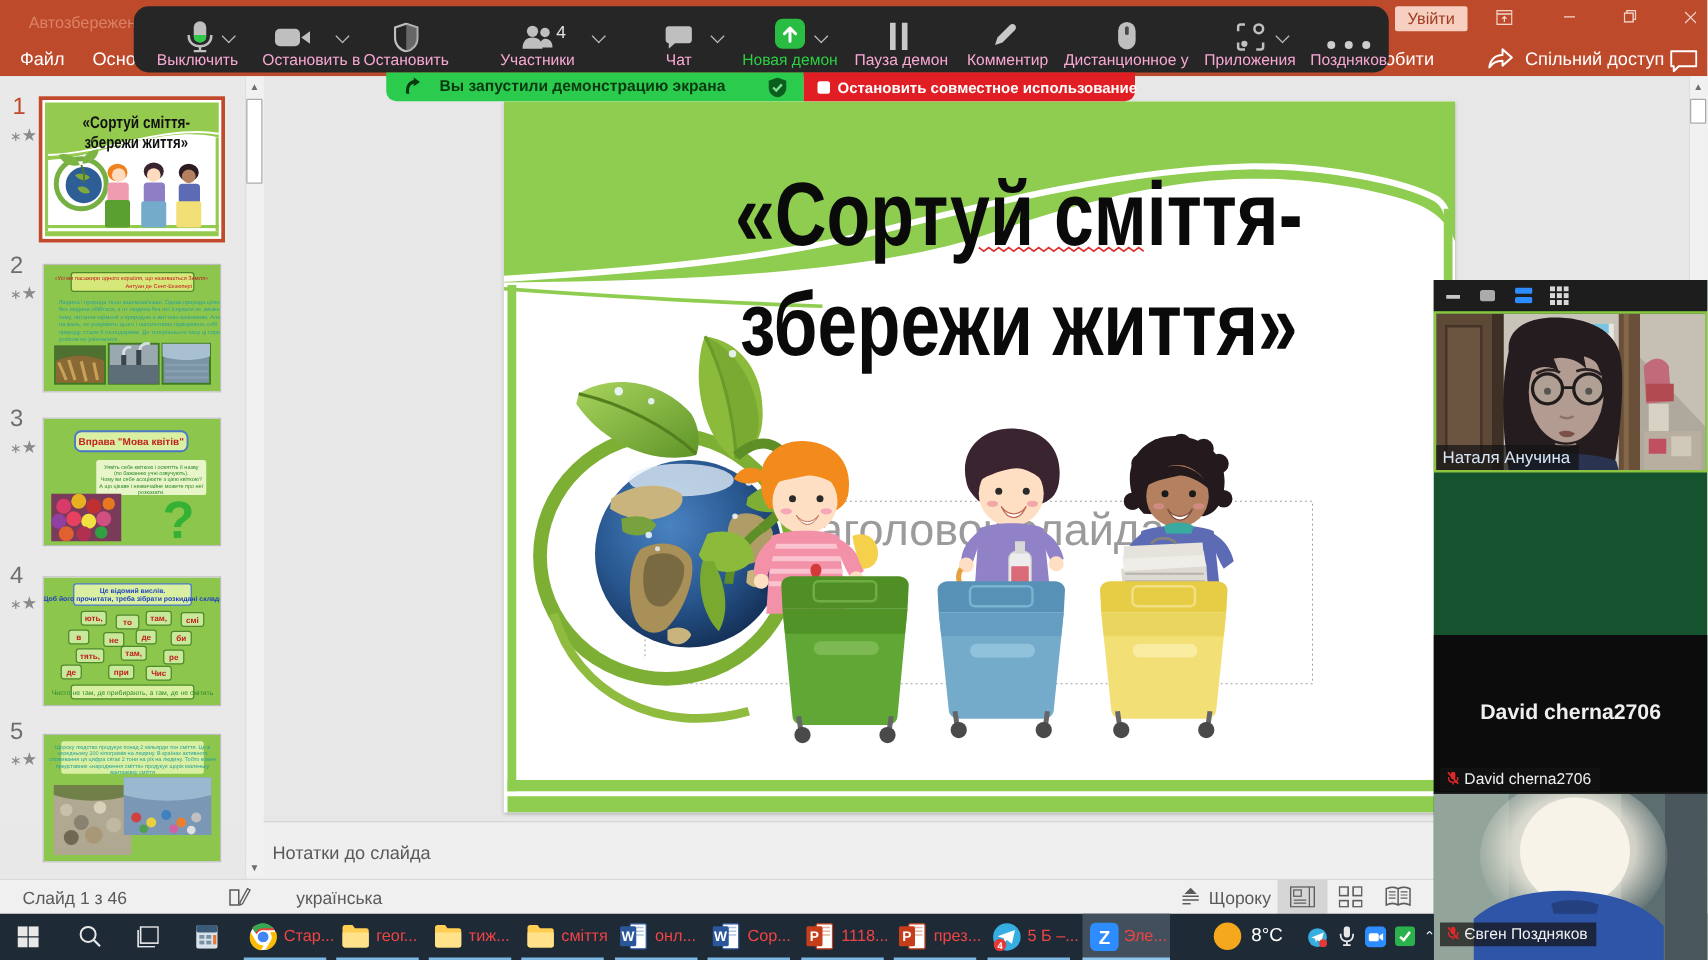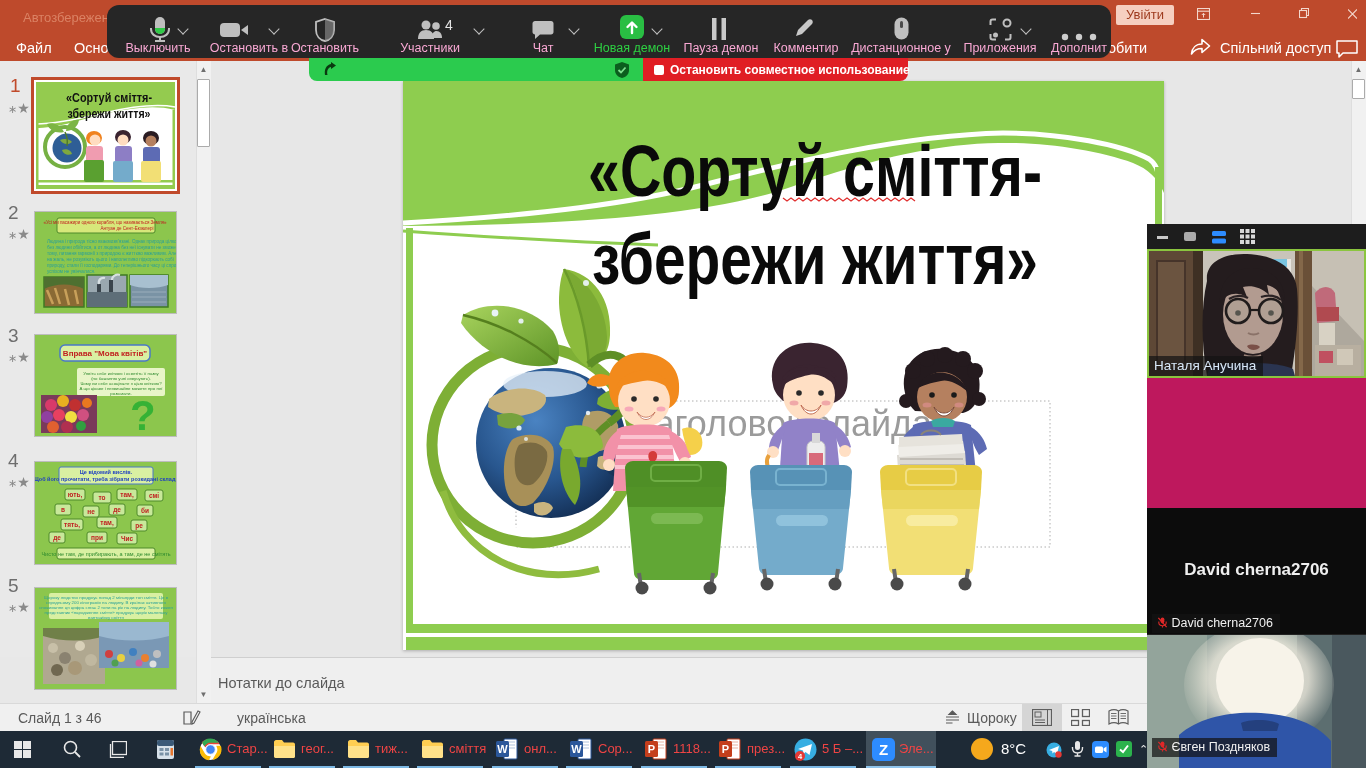--- a/index.html
+++ b/index.html
@@ -32,21 +32,21 @@
   .tkul { top:34.5px; height:2.5px; background:#7CB8E4; }
   
   #ztoolbar { left:107px; top:5px; width:1004px; height:53px; background:#262626; border-radius:12px; }
   .zlabel { top:36px; color:#f9a8d4; font-size:12.5px; text-align:center; }
   .zgreen { color:#2DD042 !important; }
   .zchev::before { content:""; display:block; width:7px; height:7px; border-right:1.8px solid #BFBFBF; border-bottom:1.8px solid #BFBFBF; transform:rotate(45deg); }
   
   #greenbar { left:309px; top:58px; width:334px; height:23px; background:#2BCB4E; border-radius:0 0 0 8px; color:#0A3A10; font-weight:bold; font-size:12.5px; }
   #redbar { left:643px; top:58px; width:265px; height:23px; background:#E01E24; border-radius:0 0 8px 0; color:#fff; font-weight:bold; font-size:12px; white-space:nowrap; }
   
-  #vpanel { left:1147px; top:224px; width:219px; height:544px; background:#be185d; }
+  #vpanel { left:1147px; top:224px; width:219px; height:544px; background:#14532d; }
   #vpanelbar { left:0; top:0; width:219px; height:25px; background:#1D1D1D; }
   .vname { position:absolute; background:rgba(20,20,20,0.72); color:#F0F0F0; font-size:12.5px; padding:2px 7px 3px 5px; }
   .vcenter { position:absolute; width:219px; text-align:center; color:#EFEFEF; font-weight:bold; font-size:17px; }
 </style>
 </head>
 <body>
 <div id="root">
 
   <div class="abs" id="titlebar"></div>
   <div class="abs" id="ribbonrow"></div>
@@ -667,27 +667,28 @@
           <circle cx="18" cy="5" r="3.5" fill="none" stroke="#BFBFBF" stroke-width="2"></circle>
           <circle cx="6.5" cy="17" r="2.5" fill="#BFBFBF"></circle>
         </svg></div>
     <div class="abs zchev" style="left:915px;top:20px;"></div>
     <div class="abs zlabel" style="left:850px;width:86px;">Приложения</div>
     <div class="abs" style="left:953px;top:22px;"><svg width="38" height="8" viewBox="0 0 38 8">
           <circle cx="5" cy="4" r="3.2" fill="#CDCDCD"></circle>
           <circle cx="19" cy="4" r="3.2" fill="#CDCDCD"></circle>
           <circle cx="33" cy="4" r="3.2" fill="#CDCDCD"></circle>
         </svg></div>
-    <div class="abs zlabel" style="left:936px;width:72px;">Дополнит</div>
+    <div class="abs zlabel" style="left:936px;width:72px;">Поздняков</div>
   </div>
 
   <div class="abs" id="greenbar">
     <svg class="abs" style="left:13px;top:4px;" width="16" height="16" viewBox="0 0 16 16">
         <path d="M3 13 C2 8 4 3 9 2 L9 0 L14 3.5 L9 7 L9 5 C6 5.5 4.5 9 5.5 13 Z" fill="#0A3A10"></path>
       </svg>
+    <div class="abs" style="left:0;top:4px;width:314px;text-align:center;">Вы запустили демонстрацию экрана</div>
     <svg class="abs" style="left:305px;top:4px;" width="16" height="16" viewBox="0 0 16 16">
         <path d="M8 0 L15 2.5 V8 C15 12.5 12 15 8 16 C4 15 1 12.5 1 8 V2.5 Z" fill="#0B5E1E"></path>
         <path d="M4.5 8 L7 10.5 L11.5 5.5" stroke="#7FE08F" stroke-width="1.8" fill="none"></path>
       </svg>
   </div>
   <div class="abs" id="redbar">
     <div class="abs" style="left:11px;top:6.5px;width:10px;height:10px;background:#fff;border-radius:2px;"></div>
     <div class="abs" style="left:27px;top:4.5px;">Остановить совместное использование</div>
   </div>
 

